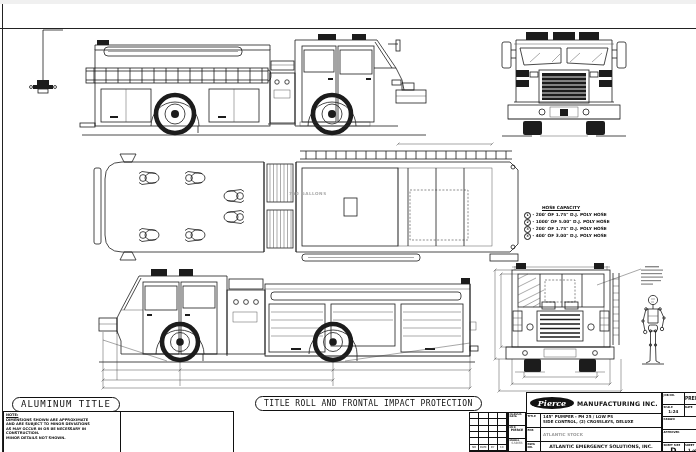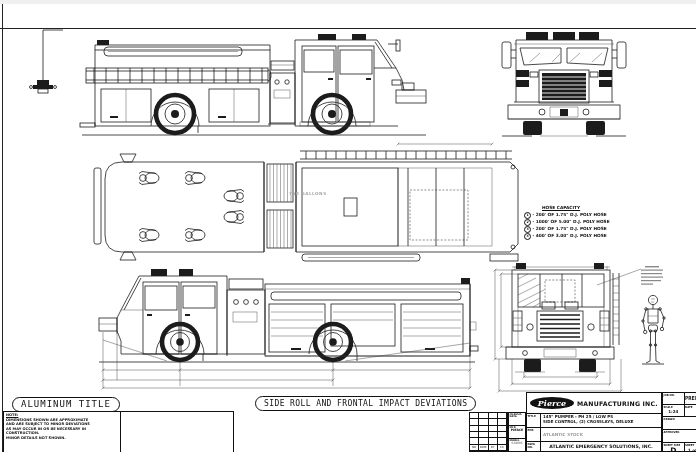--- a/index.html
+++ b/index.html
@@ -387,21 +387,21 @@
     <path d="M10.5 37v14l-.5 16M15.5 37v14l.5 16"></path>
     <circle cx="10.5" cy="51" r="1.2"></circle>
       <circle cx="15.5" cy="51" r="1.2"></circle>
     <circle cx="10.5" cy="37" r="1.2"></circle>
       <circle cx="15.5" cy="37" r="1.2"></circle>
     <path d="M10 67l-4 2M16 67l4 2"></path>
     <line x1="2" y1="70" x2="24" y2="70"></line>
   </svg>
 
   <div class="oval oval1">ALUMINUM TITLE</div>
-  <div class="oval oval2">SIDE ROLL AND FRONTAL IMPACT DEVIATIONS</div>
+  <div class="oval oval2">TITLE ROLL AND FRONTAL IMPACT PROTECTION</div>
 
   <div class="abs notebox">
     <div class="note-text">
       <div class="note-title">NOTE:</div>
       <div>DIMENSIONS SHOWN ARE APPROXIMATE</div>
       <div>AND ARE SUBJECT TO MINOR DEVIATIONS</div>
       <div>AS MAY OCCUR IN OR BE NECESSARY IN</div>
       <div>CONSTRUCTION.</div>
       <div>MINOR DETAILS NOT SHOWN.</div>
     </div>

